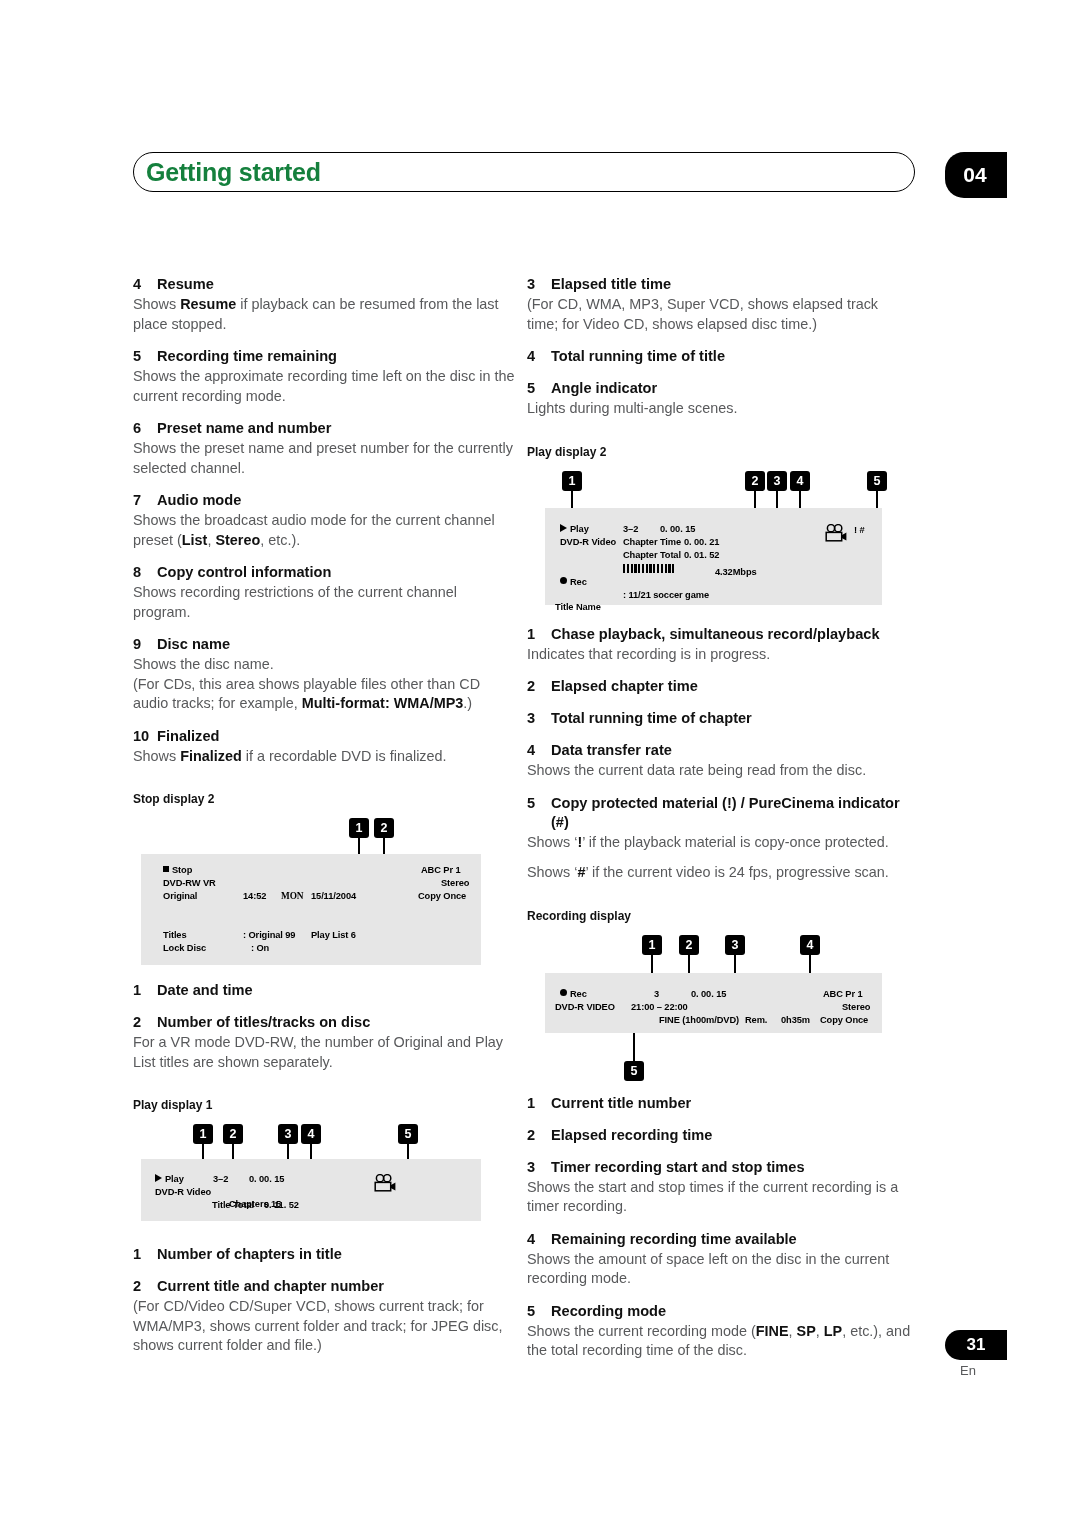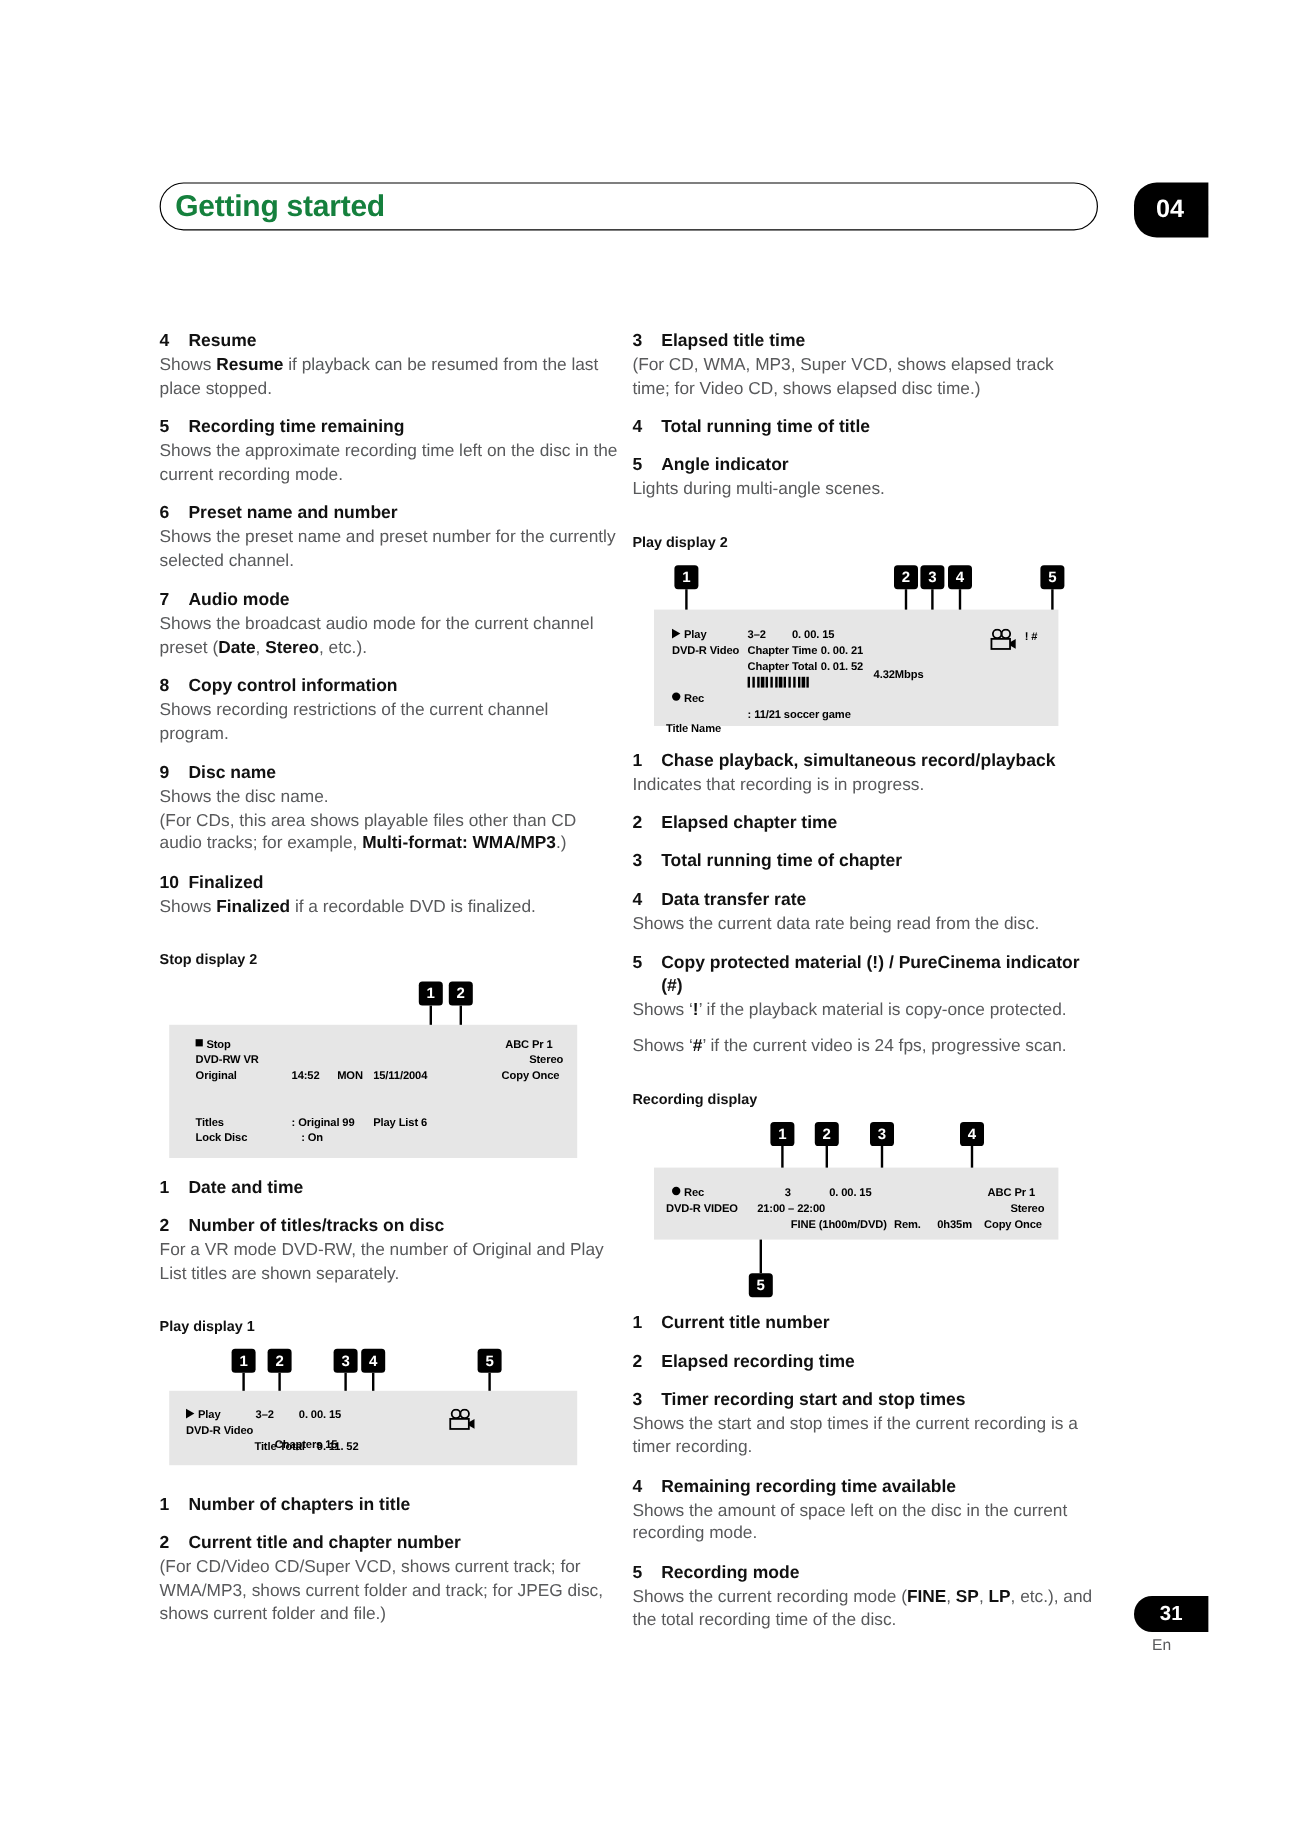--- a/index.html
+++ b/index.html
@@ -132,21 +132,21 @@
       <span class="item-title">Preset name and number</span>
     </div>
     <div class="body-text">Shows the preset name and preset number for the currently selected channel.</div>
   </div>
 
   <div class="item">
     <div class="item-head">
       <span class="item-num">7</span>
       <span class="item-title">Audio mode</span>
     </div>
-    <div class="body-text"><span>Shows the broadcast audio mode for the current channel preset (</span><b>Date</b><span>, </span><b>Stereo</b><span>, etc.).</span></div>
+    <div class="body-text"><span>Shows the broadcast audio mode for the current channel preset (</span><b>List</b><span>, </span><b>Stereo</b><span>, etc.).</span></div>
   </div>
 
   <div class="item">
     <div class="item-head">
       <span class="item-num">8</span>
       <span class="item-title">Copy control information</span>
     </div>
     <div class="body-text">Shows recording restrictions of the current channel program.</div>
   </div>
 
@@ -175,21 +175,21 @@
     <div class="lead-v" style="left:225px; top:20px; height:53px;"></div>
     <div class="lead-v" style="left:250px; top:20px; height:107px;"></div>
     <div class="lead-h" style="left:212px; top:71px; width:14px;"></div>
     <div class="lead-h" style="left:232px; top:125px; width:19px;"></div>
 
     <div class="panel" style="left:8px; top:36px; width:340px; height:111px;"></div>
     <div class="panel-txt" style="left:30px; top:47px;"><span class="sq"></span><span>Stop</span></div>
     <div class="panel-txt" style="left:30px; top:60px;">DVD-RW  VR</div>
     <div class="panel-txt" style="left:30px; top:73px;">Original</div>
     <div class="panel-txt" style="left:110px; top:73px;">14:52</div>
-    <div class="panel-txt" style="left:148px; top:73px;">MON</div>
+    <div class="panel-txt" style="left:148px; top:73px;font-family:Liberation Serif, serif;">MON</div>
     <div class="panel-txt" style="left:178px; top:73px;">15/11/2004</div>
     <div class="panel-txt" style="left:288px; top:47px;">ABC Pr 1</div>
     <div class="panel-txt" style="left:308px; top:60px;">Stereo</div>
     <div class="panel-txt" style="left:285px; top:73px;">Copy Once</div>
     <div class="panel-txt" style="left:30px; top:112px;">Titles</div>
     <div class="panel-txt" style="left:110px; top:112px;">: Original  99</div>
     <div class="panel-txt" style="left:178px; top:112px;">Play List  6</div>
     <div class="panel-txt" style="left:30px; top:125px;">Lock Disc</div>
     <div class="panel-txt" style="left:118px; top:125px;">: On</div>
   </div>
@@ -324,21 +324,21 @@
         <i></i>
         <i></i>
         <i></i>
         <i></i>
         <i></i>
         <i></i>
         <i></i>
         <i></i>
         <i></i>
     </div>
-    <div class="panel-txt" style="left:188px; top:86px;margin-left:13px;">4.32Mbps</div>
+    <div class="panel-txt" style="left:188px; top:96px;">4.32Mbps</div>
     <div class="panel-txt" style="left:33px; top:106px;"><span class="cir"></span><span>Rec</span></div>
     <div class="panel-txt" style="left:28px; top:119px;margin-top:12px;">Title Name</div>
     <div class="panel-txt" style="left:96px; top:119px;">:  11/21 soccer game</div>
     <div class="cam" style="left:297px; top:53px;">
       <svg width="26" height="20" viewBox="0 0 26 20">
         <circle cx="7" cy="4.2" r="3.6" fill="none" stroke="#000" stroke-width="1.5"></circle>
         <circle cx="14.2" cy="4.2" r="3.6" fill="none" stroke="#000" stroke-width="1.5"></circle>
         <rect x="2.2" y="8.4" width="15.5" height="8.4" fill="none" stroke="#000" stroke-width="1.5"></rect>
         <path d="M17.7 11.2 L22.4 8.6 L22.4 16.6 L17.7 14.0 Z" fill="#000"></path>
       </svg>

